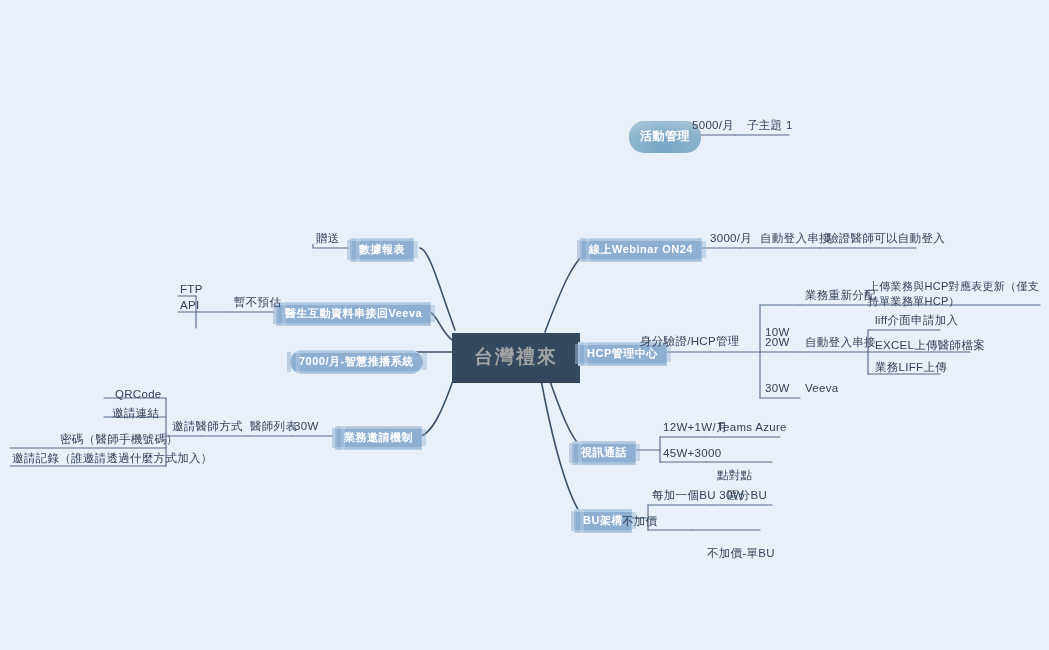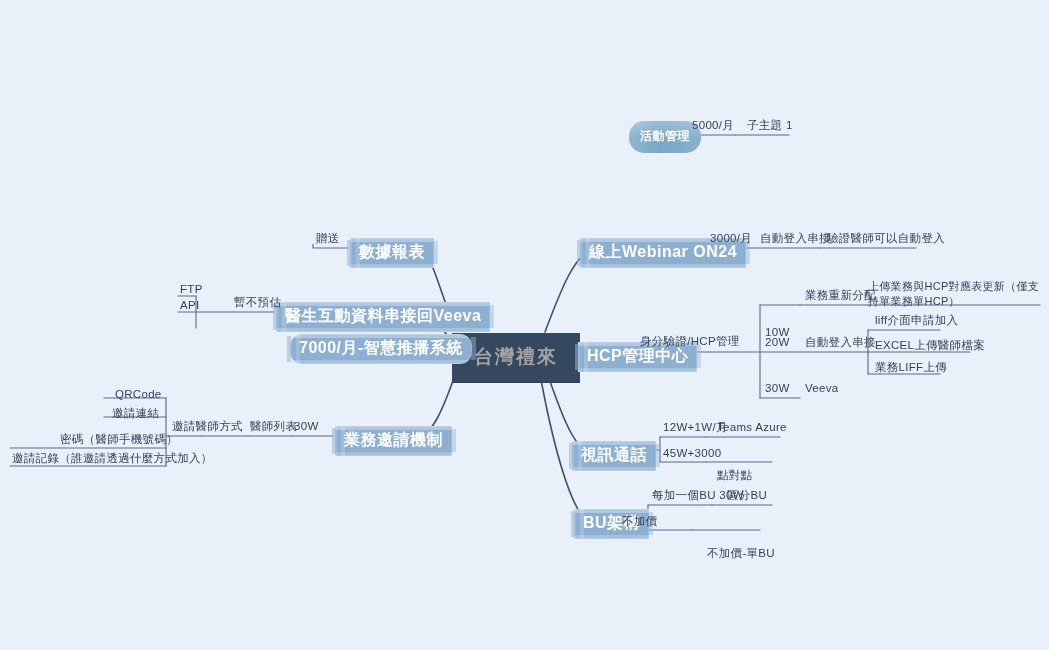--- a/index.html
+++ b/index.html
@@ -16,21 +16,21 @@
   .node{position:absolute;white-space:nowrap;}
 
   .root{
     background:#34485f;color:#a3a3a3;
     font-weight:bold;font-size:19px;letter-spacing:2px;
     padding:11px 22px 12px 22px;
     box-shadow:0 1px 0 #2c3e53;
   }
 
   .branch{
-    color:#ffffff;font-weight:bold;font-size:16px;letter-spacing:.5px;
+    color:#ffffff;font-weight:bold;font-size:11px;letter-spacing:.5px;
     padding:4px 9px 5px 9px;
     background:
       linear-gradient(180deg,rgba(255,255,255,.30) 0 12%,rgba(255,255,255,0) 12% 88%,rgba(255,255,255,.22) 88% 100%),
       linear-gradient(90deg,#9dbada 0 2px,#8cafd2 2px 6px,#9fbcdb 6px 10px,#8cafd2 10px 100%);
     box-shadow:inset 0 0 0 1px rgba(255,255,255,.18);
   }
   .branch::before{
     content:"";position:absolute;left:-3px;top:2px;bottom:2px;width:4px;
     background:rgba(150,181,214,.55);
   }
@@ -143,21 +143,21 @@
   <div class="node leaf" style="left:747px;top:118px;text-align:center;">子主題 1</div>
 
   <div class="node branch" style="left:350px;top:238px;">數據報表</div>
   <div class="node leaf" style="left:316px;top:231px;">贈送</div>
 
   <div class="node branch" style="left:276px;top:302px;">醫生互動資料串接回Veeva</div>
   <div class="node leaf" style="left:234px;top:295px;">暫不預估</div>
   <div class="node leaf" style="left:180px;top:282px;">FTP</div>
   <div class="node leaf" style="left:180px;top:298px;">API</div>
 
-  <div class="node branch" style="left:290px;top:334px;border-radius:12px;">7000/月-智慧推播系統</div>
+  <div class="node branch" style="left:290px;top:350px;border-radius:12px;">7000/月-智慧推播系統</div>
 
   <div class="node branch" style="left:335px;top:426px;">業務邀請機制</div>
   <div class="node leaf" style="left:294px;top:419px;">30W</div>
   <div class="node leaf" style="left:250px;top:419px;">醫師列表</div>
   <div class="node leaf" style="left:172px;top:419px;">邀請醫師方式</div>
   <div class="node leaf" style="left:115px;top:387px;">QRCode</div>
   <div class="node leaf" style="left:112px;top:406px;">邀請連結</div>
   <div class="node leaf" style="left:60px;top:432px;">密碼（醫師手機號碼）</div>
   <div class="node leaf" style="left:12px;top:451px;">邀請記錄（誰邀請透過什麼方式加入）</div>
 

